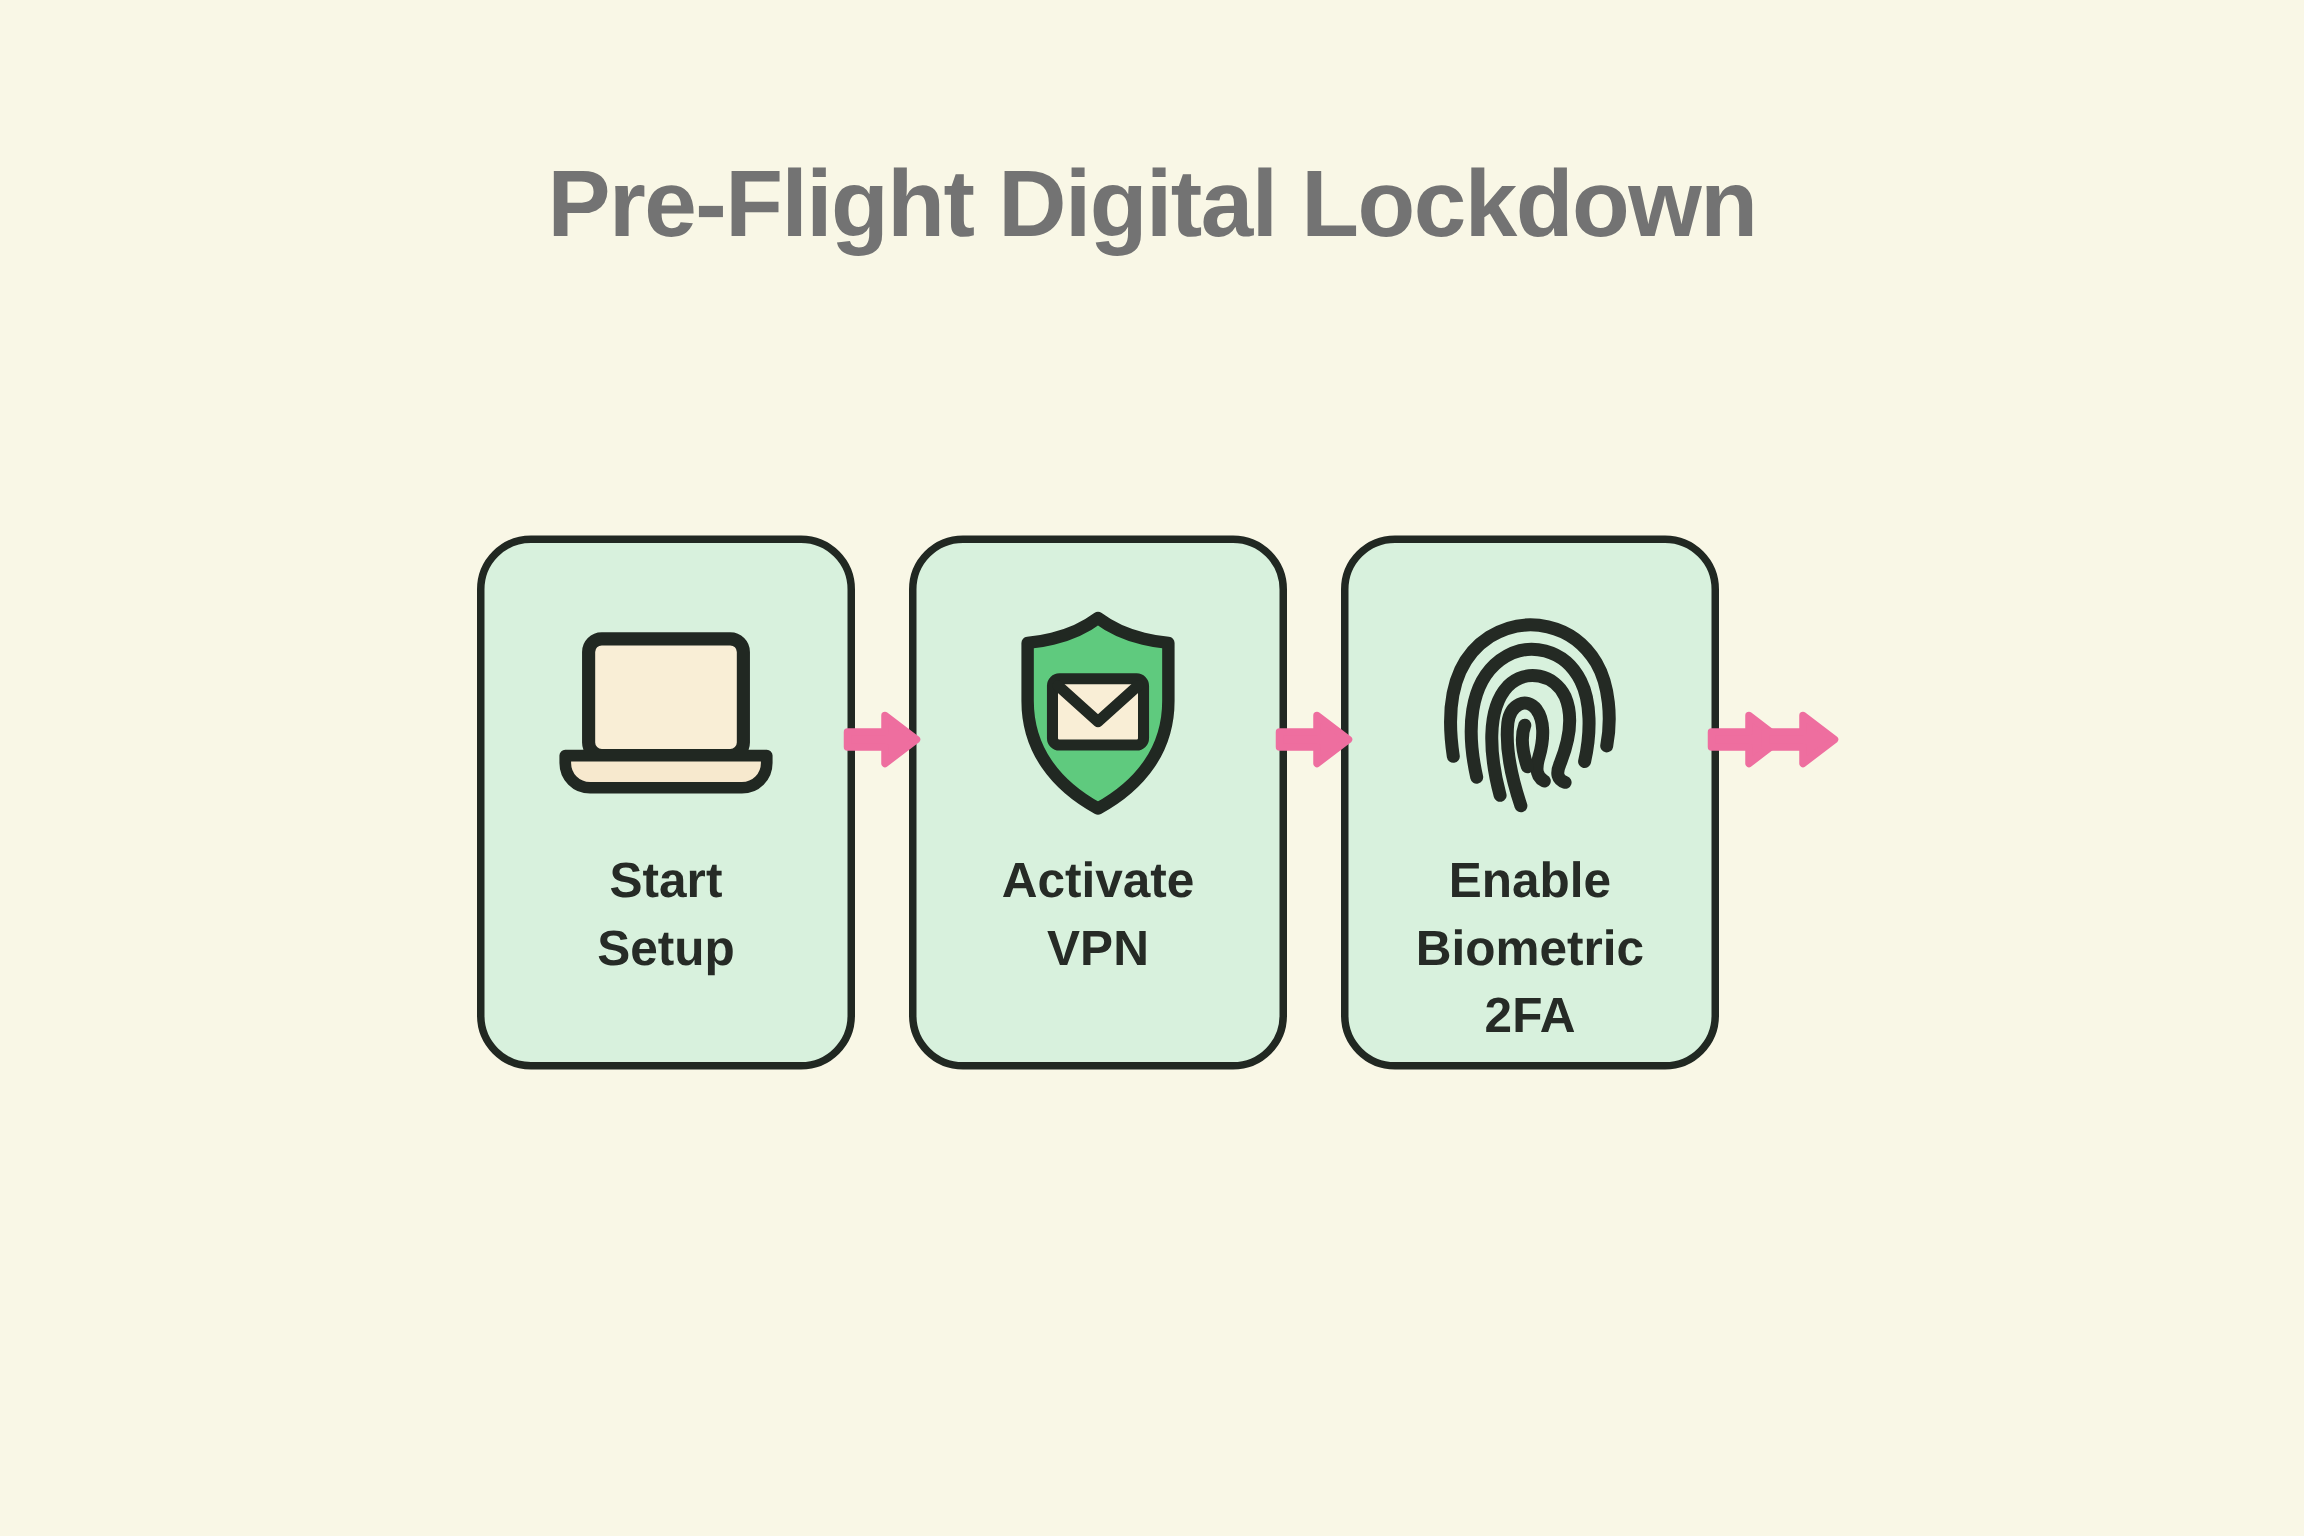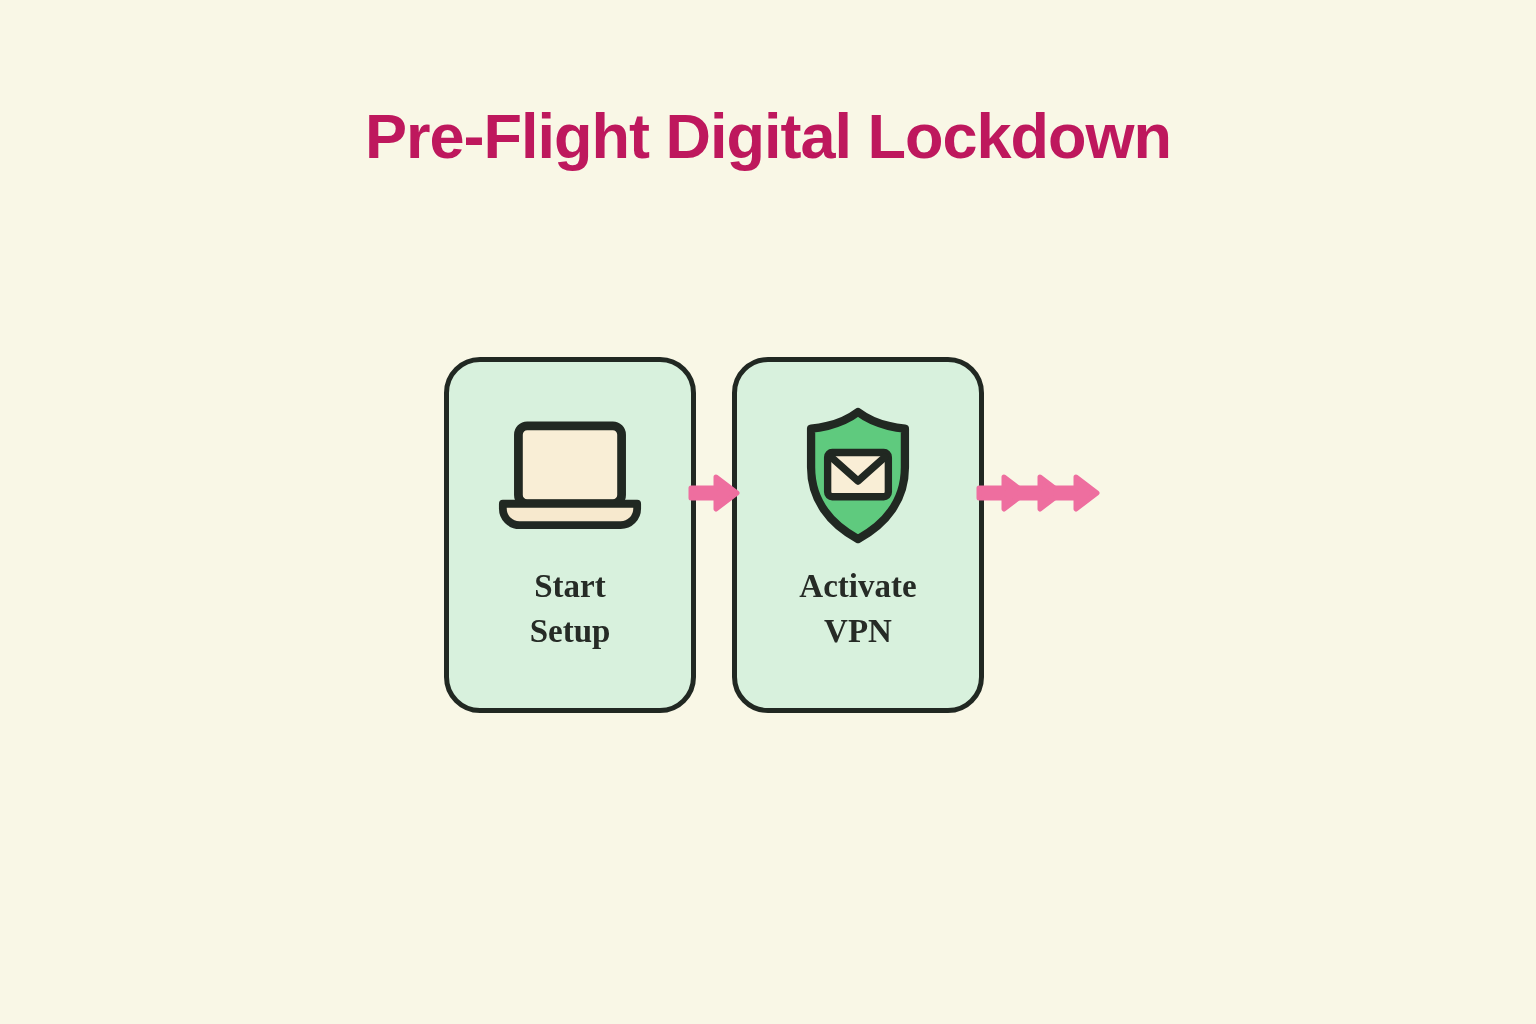--- a/index.html
+++ b/index.html
@@ -11,31 +11,30 @@
   }
   .title {
     position: absolute;
     top: 100px;
     left: 0;
     width: 100%;
     text-align: center;
     font-size: 63px;
     font-weight: bold;
     letter-spacing: -1px;
-    color: #be185d;
+    color: #737373;
   }
   .flow {
     position: absolute;
     top: 357px;
     left: 0;
     width: 100%;
     display: flex;
     justify-content: center;
     align-items: center;
-    font-family: Liberation Serif, serif;
   }
   .card {
     width: 252px;
     height: 356px;
     background: #D8F1DD;
     border: 5px solid #212822;
     border-radius: 36px;
     display: flex;
     flex-direction: column;
     align-items: center;
@@ -104,20 +103,34 @@
     <div class="step-label">Activate
 VPN</div>
   </div>
 
   <div class="connector">
     <svg width="56" height="46" viewBox="0 0 56 46">
       <path d="M5 18 H30 V7 L51 23 L30 39 V28 H5 Z" fill="#EE6E9F" stroke="#EE6E9F" stroke-width="5" stroke-linejoin="round"></path>
     </svg>
   </div>
 
+  <div class="card">
+    <div class="icon-box">
+      <svg width="130" height="155" viewBox="0 0 150 160" fill="none" stroke="#242A24" stroke-width="10" stroke-linecap="round">
+        <path d="M16 112 C10 72 16 38 44 20 C72 3 108 10 126 40 C136 57 138 83 134 104"></path>
+        <path d="M34 128 C26 92 28 56 52 38 C74 22 102 30 114 54 C122 70 122 94 117 116"></path>
+        <path d="M52 142 C44 112 41 76 58 58 C72 44 94 49 102 66 C108 80 106 98 98 118 C95 125 96 130 102 132"></path>
+        <path d="M68 150 C60 126 56 104 58 86 C60 72 72 66 80 76 C86 84 86 98 82 112 C79 122 80 128 86 131"></path>
+        <path d="M73 120 C69 108 68 96 71 88"></path>
+      </svg>
+    </div>
+    <div class="step-label">Enable
+Biometric
+2FA</div>
+  </div>
 
   <div class="connector">
     <svg width="56" height="46" viewBox="0 0 56 46">
       <path d="M5 18 H30 V7 L51 23 L30 39 V28 H5 Z" fill="#EE6E9F" stroke="#EE6E9F" stroke-width="5" stroke-linejoin="round"></path>
     </svg>
   </div>
 
 
   <div class="connector">
     <svg width="56" height="46" viewBox="0 0 56 46">

